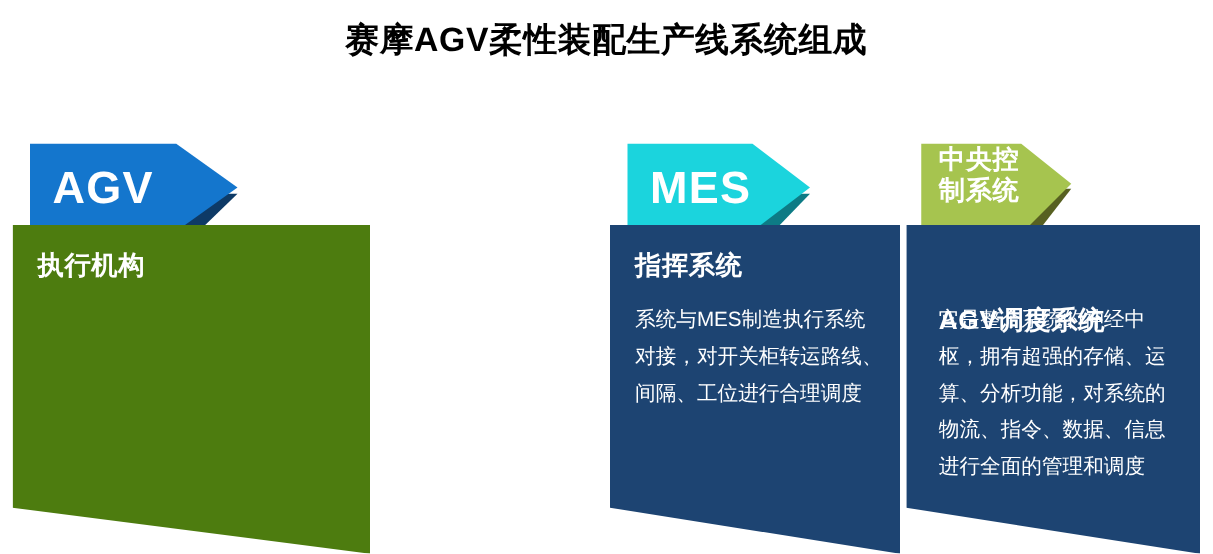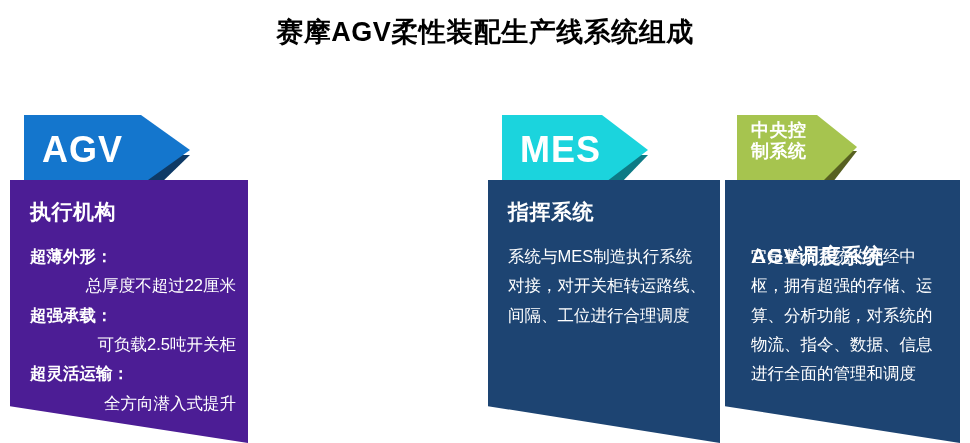--- a/index.html
+++ b/index.html
@@ -76,40 +76,40 @@
     font-size: 36px;
     font-weight: bold;
     letter-spacing: 1px;
     line-height: 1;
     z-index: 3;
     white-space: nowrap;
   }
   .column.c3 .arrow-label {
     left: 14px;
     height: 52px;
-    font-size: 18px;
+    font-size: 21px;
     letter-spacing: 0.5px;
     flex-direction: column;
     justify-content: center;
     align-items: flex-start;
     line-height: 1.18;
   }
 
   
   .panel {
     position: absolute;
     left: 0;
     top: 84px;
     width: 100%;
     height: 263px;
     background: #1d4472;
     clip-path: polygon(0 0, 100% 0, 100% 100%, 100% 100%, 0 86%);
     overflow: hidden;
   }
-  .column.c0 .panel { background: #4c1d95; }
+  .column.c0 .panel { background: #4d7c0f; padding-left: 48px; }
 
   .panel-head {
     position: absolute;
     left: 20px;
     top: 18px;
     color: #ffffff;
     font-size: 21px;
     font-weight: bold;
     letter-spacing: 0.5px;
     white-space: nowrap;
@@ -152,28 +152,20 @@
       <svg class="arrow-svg" width="166" height="70" viewBox="0 0 166 70">
         <polygon points="113,40 166,40 135,70 113,70" fill="#0e3a66"></polygon>
         <polygon points="0,0 117,0 166,35 117,70 0,70" fill="#1476cd"></polygon>
       </svg>
       <div class="arrow-label">
         <span>AGV</span>
       </div>
     </div>
     <div class="panel">
       <div class="panel-head">执行机构</div>
-      <div class="panel-body">
-        <span class="feat-label">超薄外形：</span>
-        <span class="feat-value">总厚度不超过22厘米</span>
-        <span class="feat-label">超强承载：</span>
-        <span class="feat-value">可负载2.5吨开关柜</span>
-        <span class="feat-label">超灵活运输：</span>
-        <span class="feat-value">全方向潜入式提升</span>
-      </div>
     </div>
   </div>
 
 
   <div class="column c2">
     <div class="arrow-wrap">
       <svg class="arrow-svg" width="166" height="70" viewBox="0 0 166 70">
         <polygon points="96,40 146,40 117,70 96,70" fill="#0d7b85"></polygon>
         <polygon points="0,0 100,0 146,35 100,70 0,70" fill="#1bd4dd"></polygon>
       </svg>

